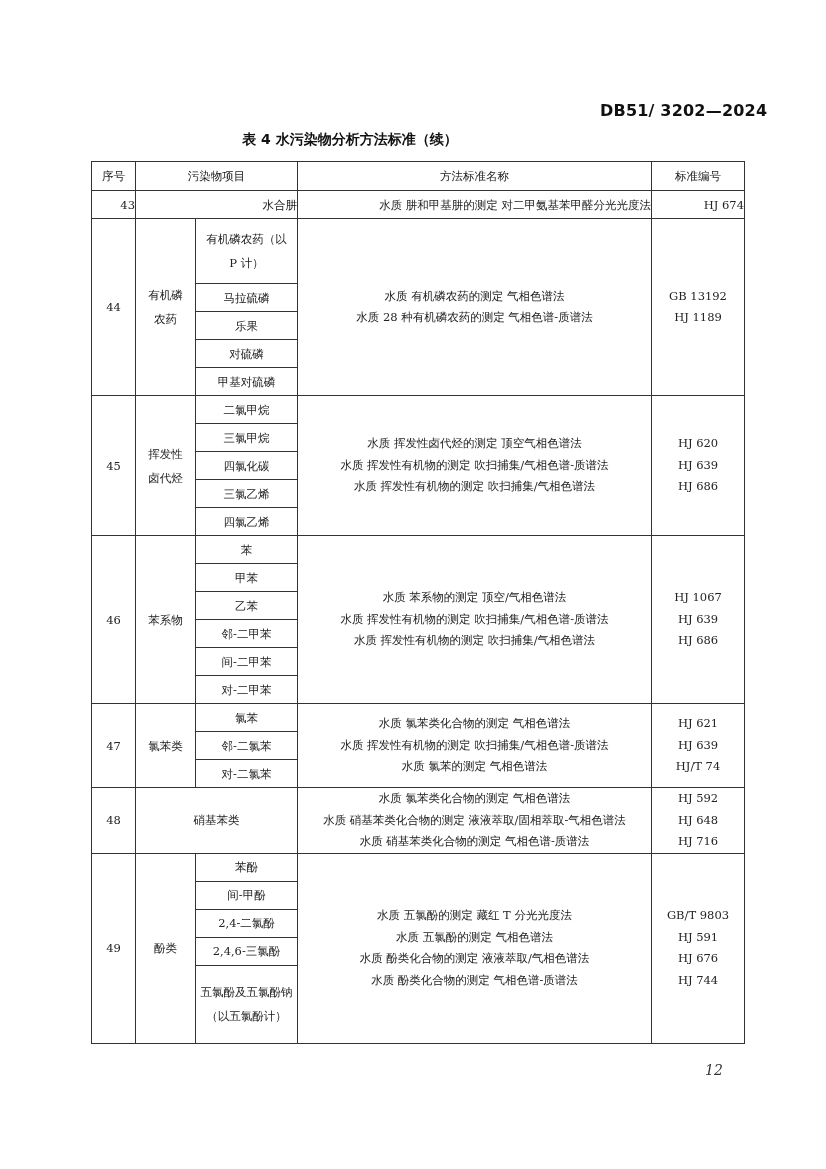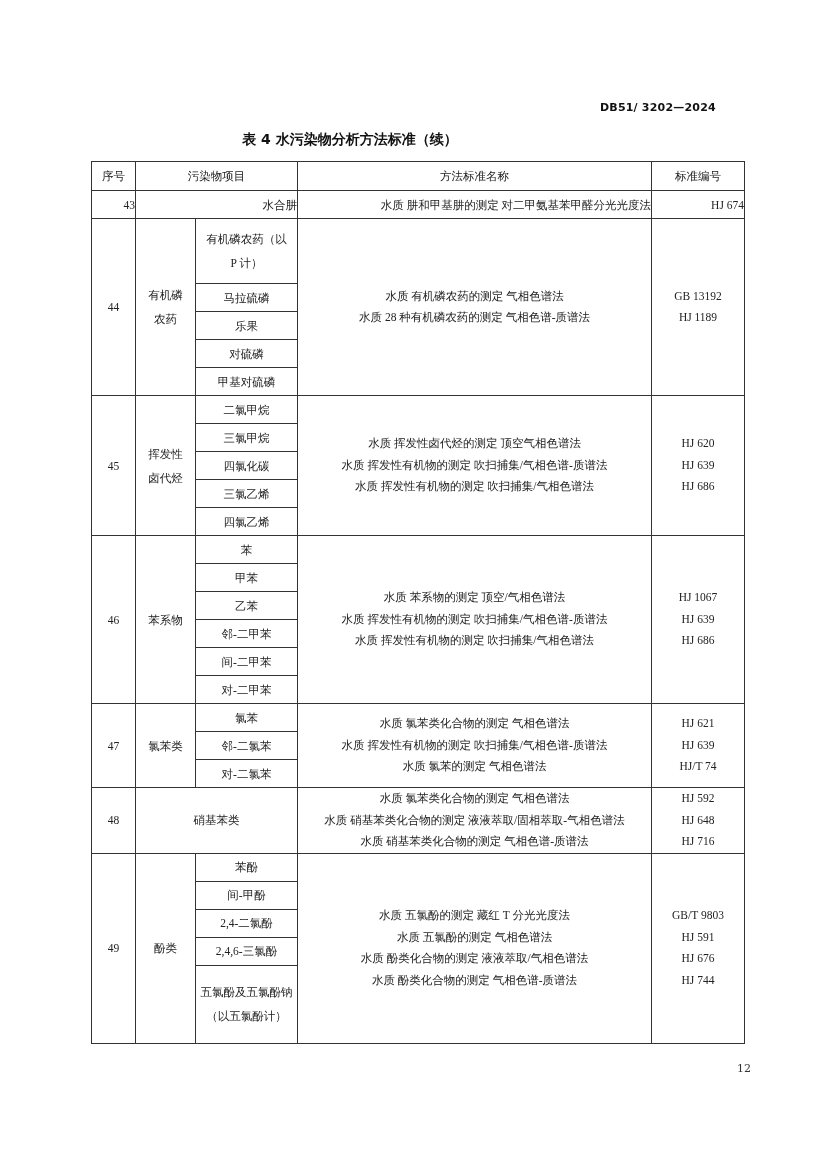--- a/index.html
+++ b/index.html
@@ -1,21 +1,21 @@
 <!DOCTYPE html>
 <html><head>
 <meta charset="utf-8">
 <style>
   html,body{margin:0;padding:0;background:#fff;}
   body{width:826px;height:1169px;position:relative;font-family:"DejaVu Serif","Liberation Serif",serif;color:#222;}
-  .docid{position:absolute;left:600px;top:101px;font-family:"DejaVu Sans","Liberation Sans",sans-serif;font-size:11px;font-weight:bold;letter-spacing:0.2px;color:#111;}
+  .docid{position:absolute;left:600px;top:101px;font-family:"DejaVu Sans","Liberation Sans",sans-serif;font-size:16px;font-weight:bold;letter-spacing:0.2px;color:#111;}
   .title{position:absolute;left:0;width:700px;top:131px;text-align:center;font-family:"DejaVu Sans","Liberation Sans",sans-serif;font-size:14px;font-weight:bold;color:#111;}
-  .pageno{position:absolute;left:737px;top:1062px;font-size:11px;color:#333;}
+  .pageno{position:absolute;left:705px;top:1062px;font-size:14px;color:#333;font-style:italic;}
   table{position:absolute;left:91px;top:161px;border-collapse:collapse;table-layout:fixed;width:653px;}
-  td,th{border:1px solid #333;text-align:center;vertical-align:middle;font-size:11.5px;font-weight:normal;padding:0;line-height:22px;color:#222;font-family:Liberation Serif, serif;}
+  td,th{border:1px solid #333;text-align:center;vertical-align:middle;font-size:11.5px;font-weight:normal;padding:0;line-height:22px;color:#222;}
   th{height:28px;}
   .r43 td{height:27px;text-align:right;}
   .sub{height:27px;}
   .sub2{height:52px;line-height:24px;}
   .sub3{height:77px;line-height:24px;}
   .lines div{line-height:21.5px;}
   .vert{line-height:24px;}
 </style>
 </head>
 <body>

